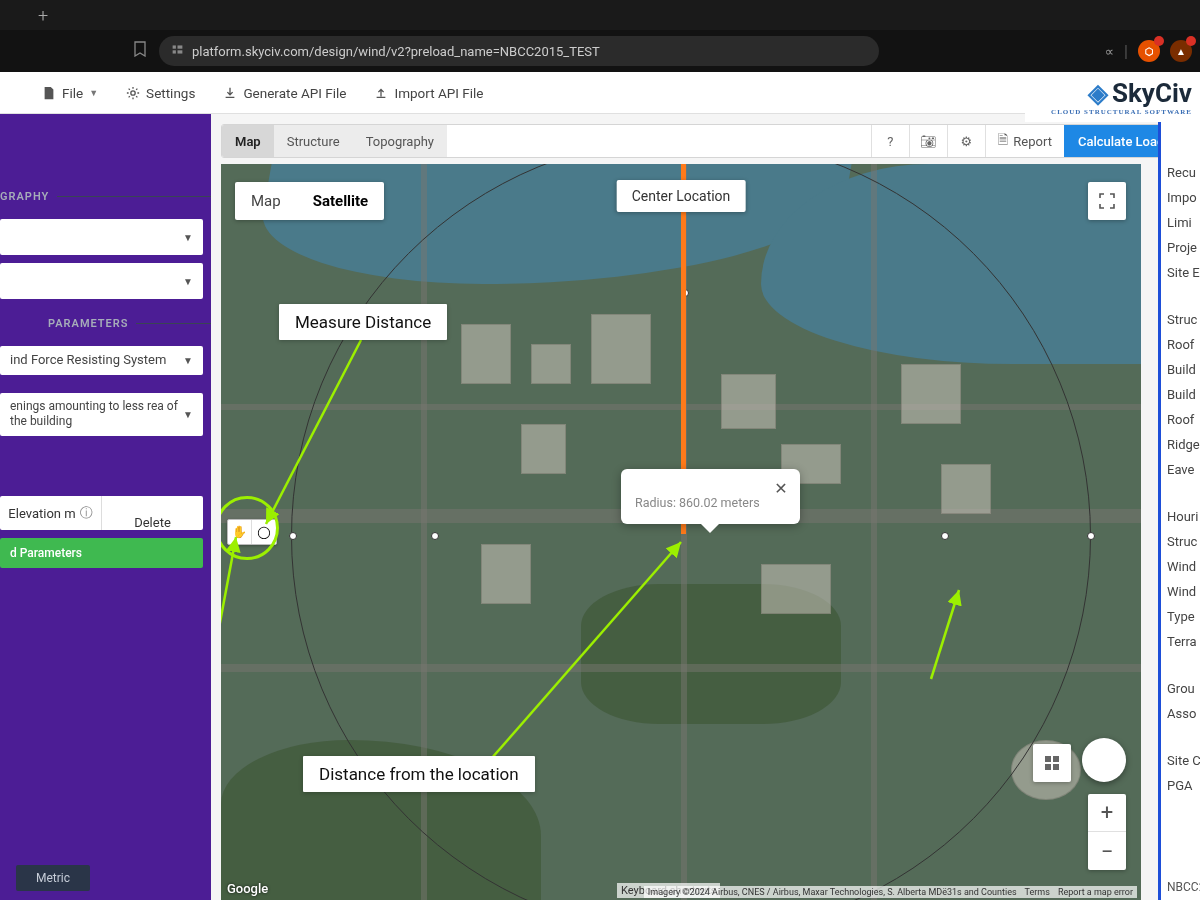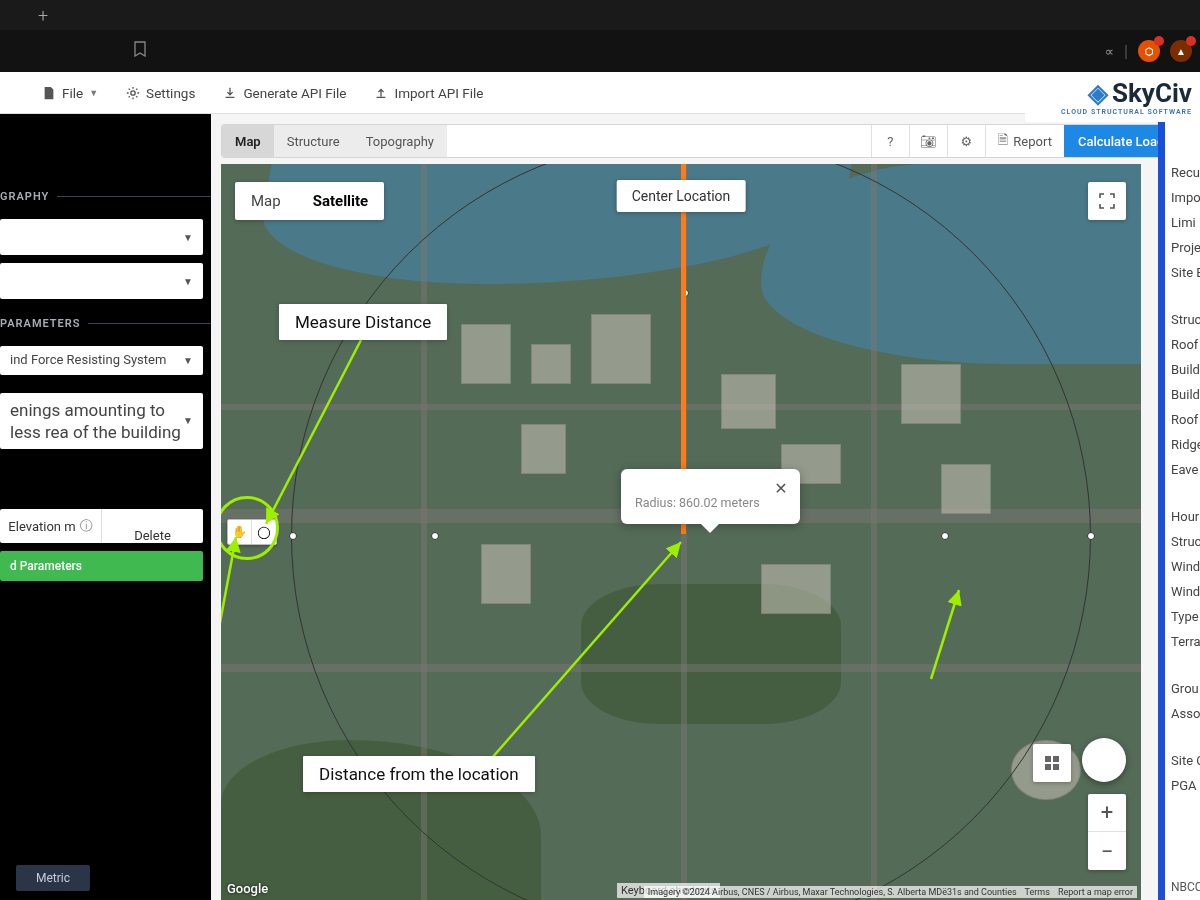--- a/index.html
+++ b/index.html
@@ -12,24 +12,24 @@
   .addr-icons-right { margin-left:auto; display:flex; align-items:center; gap:10px; }
   .circle-icon { width:22px; height:22px; border-radius:50%; display:flex; align-items:center; justify-content:center; color:#fff; font-size:10px; font-weight:bold; position:relative; }
   .ci-orange { background:#e65100; }
   .ci-red { background:#7a2d00; }
   .badge { position:absolute; top:-4px; right:-4px; background:#d93025; color:#fff; font-size:8px; border-radius:50%; width:10px; height:10px; }
   .toolbar { height:42px; background:#fff; display:flex; align-items:center; padding:0 18px 0 42px; gap:28px; border-bottom:1px solid #e0e0e0; font-size:13.5px; color:#444; }
   .tb-item { display:flex; align-items:center; gap:6px; cursor:pointer; }
   .tb-ic { width:14px; height:14px; display:inline-block; }
   .logo-box { position:absolute; top:72px; right:0; width:175px; height:50px; background:#fff; display:flex; flex-direction:column; align-items:flex-end; justify-content:center; padding-right:8px; z-index:50; }
   .logo-txt { font-size:26px; font-weight:700; color:#1b2a3a; display:flex; align-items:center; gap:4px;}
-  .logo-sub { font-size:7px; letter-spacing:1px; color:#3b6fb5; font-weight:600; }
+  .logo-sub { font-size:7px; letter-spacing:1px; color:#3b6fb5; font-weight:600;font-family:Liberation Serif, serif; }
   .logo-mark { color:#2c7cc9; font-size:26px; }
   .main-row { display:flex; height:786px; }
-  .left-panel { width:211px; background:#000000; color:#e0e4ea; padding:0; overflow:hidden; position:relative; }
+  .left-panel { width:211px; background:#4c1d95; color:#e0e4ea; padding:0; overflow:hidden; position:relative; }
   .lp-header { font-size:11px; letter-spacing:1px; color:#a6adb9; padding:0 0 8px 0; margin-top:76px; display:flex; align-items:center; font-weight:600;}
   .lp-header .line { flex:1; height:1px; background:#3a4454; margin-left:8px; }
   .lp-select { background:#fff; color:#333; border-radius:2px; height:36px; margin:8px 8px 8px 0; display:flex; align-items:center; justify-content:flex-end; padding:0 10px; font-size:13px; }
   .lp-select.wider { padding:6px 10px; height:auto; justify-content:space-between; line-height:1.3; }
   .chev { font-size:10px; color:#555; }
   .lp-btnrow { display:flex; margin:8px 8px 8px 0; background:#fff; border-radius:2px; overflow:hidden; height:34px; }
   .lp-btnrow > div { flex:1; display:flex; align-items:center; justify-content:center; font-size:13px; color:#333; border-right:1px solid #ddd; gap:4px; }
   .lp-btnrow > div:last-child { border-right:none;align-items:flex-end; }
   .lp-green { background:#3fb950; color:#fff; font-size:12px; font-weight:500; padding:8px 10px; margin:6px 8px 0 0; border-radius:2px; text-align:left; }
   .lp-metric { position:absolute; bottom:9px; left:16px; background:#2a3548; color:#c7cdd8; font-size:12px; padding:6px 20px; border-radius:2px; }
@@ -67,37 +67,48 @@
   .callout { position:absolute; background:#fff; padding:8px 16px; font-size:17px; color:#111; box-shadow:0 1px 4px rgba(0,0,0,.25); z-index:30; border-radius:1px;}
   .arrow-svg { position:absolute; z-index:22; pointer-events:none; }
   .zoom-ctrl { position:absolute; bottom:30px; right:15px; background:#fff; border-radius:2px; box-shadow:0 1px 4px rgba(0,0,0,.3); z-index:20;}
   .zc-btn { width:38px; height:38px; display:flex; align-items:center; justify-content:center; font-size:22px; color:#555; cursor:pointer; }
   .zc-btn:first-child{border-bottom:1px solid #e0e0e0;}
   .peg-circle { position:absolute; bottom:118px; right:15px; width:44px; height:44px; background:#fff; border-radius:50%; box-shadow:0 2px 6px rgba(0,0,0,.4); z-index:20;}
   .tilt-ctrl { position:absolute; bottom:118px; right:70px; width:38px; height:38px; background:#fff; border-radius:2px; box-shadow:0 1px 4px rgba(0,0,0,.3); display:flex; align-items:center; justify-content:center; z-index:20; color:#555;}
   .goog { position:absolute; bottom:4px; left:6px; color:#fff; font-size:13px; font-weight:500; text-shadow:0 0 3px rgba(0,0,0,.8); z-index:20;}
   .attrib { position:absolute; bottom:2px; right:4px; font-size:9px; color:#333; background:rgba(255,255,255,.7); padding:1px 4px; z-index:20; display:flex; gap:8px;}
   .kbd-sc { position:absolute; bottom:2px; left:396px; font-size:11px; color:#333; background:rgba(255,255,255,.7); padding:1px 4px; z-index:20;}
-  .right-panel { position:absolute; top:122px; right:0; width:42px; height:778px; background:#fff; border-left:7px solid #1d4ed8; overflow:hidden; z-index:40; padding-top:38px;}
+  .right-panel { position:absolute; top:122px; right:0; width:42px; height:778px; background:#fff; border-left:3px solid #1d4ed8; overflow:hidden; z-index:40; padding-top:38px;}
   .rp-item { font-size:13px; color:#444; white-space:nowrap; padding:5px 0 5px 6px; }
   .rp-gap { height:22px; }
   .rp-foot { position:absolute; bottom:6px; left:6px; font-size:12px; color:#555;}
 </style>
 </head>
 <body>
 
 <div class="browser-chrome">
   <span class="tab-plus">+</span>
 </div>
 <div class="addr-row">
   <span class="bm">
     <svg width="14" height="16" viewBox="0 0 14 16">
         <path d="M2 1h10v14l-5-3-5 3z" fill="none" stroke="#888" stroke-width="1.3"></path>
       </svg>
   </span>
+  <div class="addr-bar">
+    <span>
+      <svg width="13" height="13" viewBox="0 0 16 16">
+          <rect x="2" y="3" width="4" height="4" fill="#888"></rect>
+          <rect x="2" y="9" width="4" height="4" fill="#888"></rect>
+          <rect x="8" y="3" width="6" height="4" fill="#888"></rect>
+          <rect x="8" y="9" width="6" height="4" fill="#888"></rect>
+        </svg>
+    </span>
+    <span>platform.skyciv.com/design/wind/v2?preload_name=NBCC2015_TEST</span>
+  </div>
   <div class="addr-icons-right">
     <span style="color:#999;font-size:13px;">∝</span>
     <span style="color:#555;">|</span>
     <span class="circle-icon ci-orange">⬡<span class="badge"></span></span>
     <span class="circle-icon ci-red">▲<span class="badge"></span></span>
   </div>
 </div>
 
 <div class="toolbar">
   <div class="tb-item">
@@ -142,30 +153,30 @@
     <div class="lp-header">
         <span>GRAPHY</span>
         <span class="line"></span>
       </div>
     <div class="lp-select">
         <span class="chev">▼</span>
       </div>
     <div class="lp-select">
         <span class="chev">▼</span>
       </div>
-    <div class="lp-header" style="margin-top:18px;">
+    <div class="lp-header" style="margin-top:18px;margin-left:48px;">
         <span>PARAMETERS</span>
         <span class="line"></span>
       </div>
     <div class="lp-select wider">
       <span style="color:#444;font-size:13px;">ind Force Resisting System</span>
       <span class="chev">▼</span>
     </div>
     <div class="lp-select wider" style="margin-top:18px;">
-      <span style="color:#444;font-size:17px;">enings amounting to less rea of the building</span>
+      <span style="color:#444;font-size:12px;">enings amounting to less rea of the building</span>
       <span class="chev">▼</span>
     </div>
     <div class="lp-btnrow" style="margin-top:60px;">
       <div>
           <span>Elevation m</span> 
           <span style="color:#888;">ⓘ</span>
         </div>
       <div>
           <span>Delete</span>
         </div>

